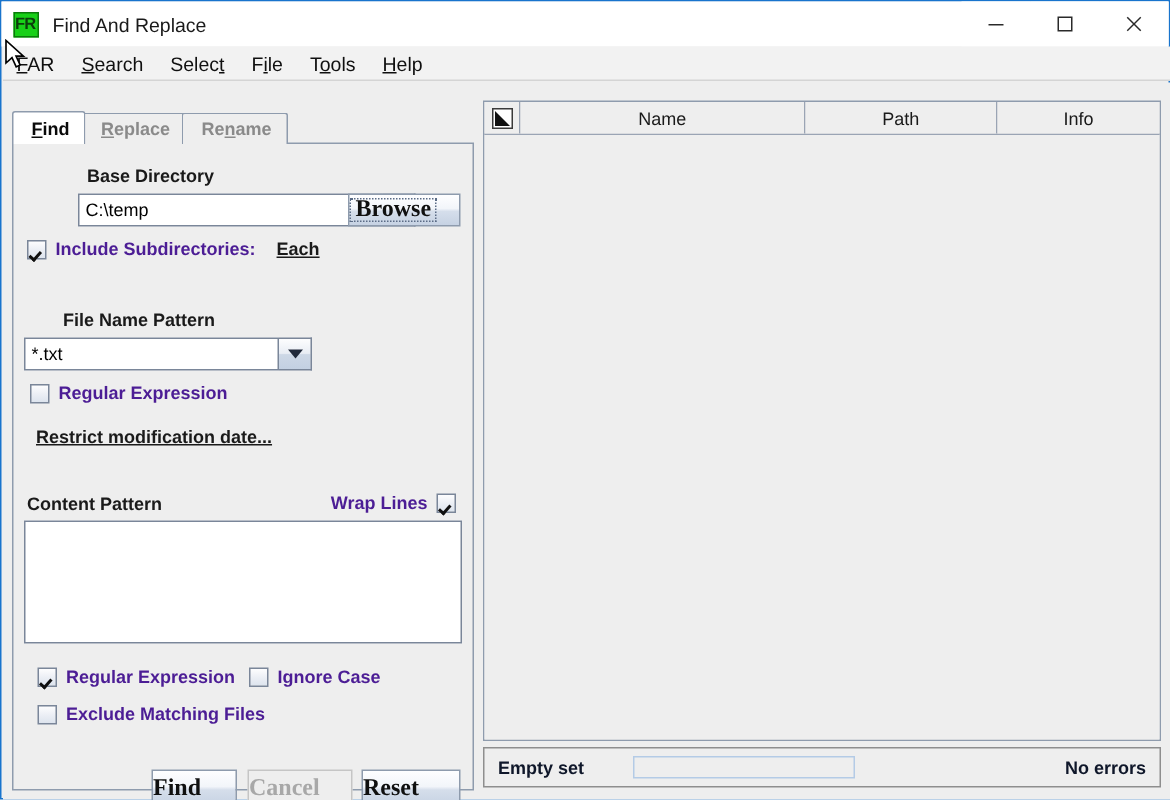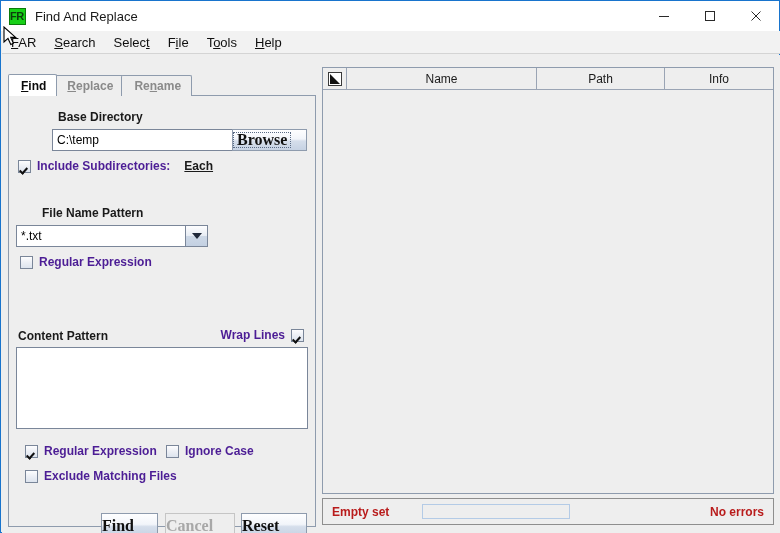--- a/index.html
+++ b/index.html
@@ -332,21 +332,21 @@
     box-sizing: border-box;
     border: 1px solid #8e8e8e;
     background: #eeeeee;
     display: flex;
     align-items: center;
   }
   .status-text {
     font-family: "Liberation Sans", sans-serif;
     font-size: 12px;
     font-weight: bold;
-    color: #b91c1c;
+    color: #0f172a;
     white-space: nowrap;
   }
   #progressbar {
     box-sizing: border-box;
     border: 1px solid #b4cbe6;
     background: #eeeeee;
     height: 15px;
   }
 
   
@@ -448,20 +448,21 @@
             <div class="tri"></div>
           </div>
         </div>
 
 
         <div class="cbrow" style="position:absolute; left:11px; top:159px;">
           <div class="cbox"></div>
           <span class="cblabel">Regular Expression</span>
         </div>
 
+        <div class="linklike" style="position:absolute; left:15px; top:188px;">Restrict modification date...</div>
 
         <div style="position:absolute; left:9px; top:233px;" class="field-label">Content Pattern</div>
 
         <div class="cbrow" style="position:absolute; right:11px; top:232px;">
           <span class="cblabel" style="margin-left:0; margin-right:6px;">Wrap Lines</span>
           <div class="cbox checked"></div>
         </div>
 
         <div class="textarea" style="position:absolute; left:7px; top:251px; width:292px; height:82px;" title=""></div>
 

